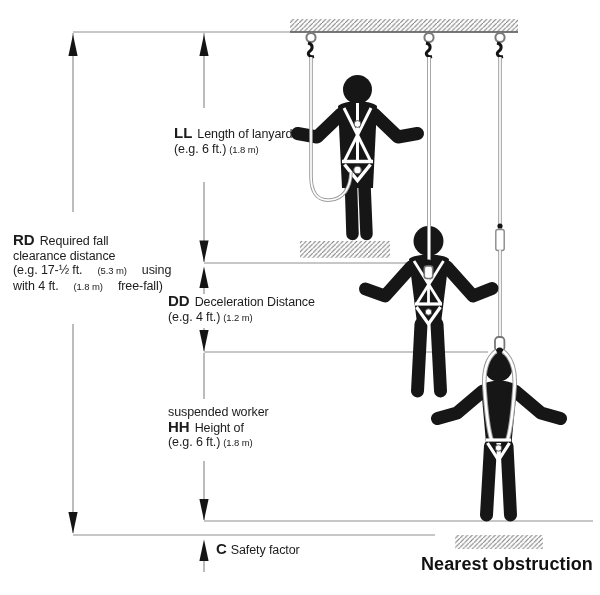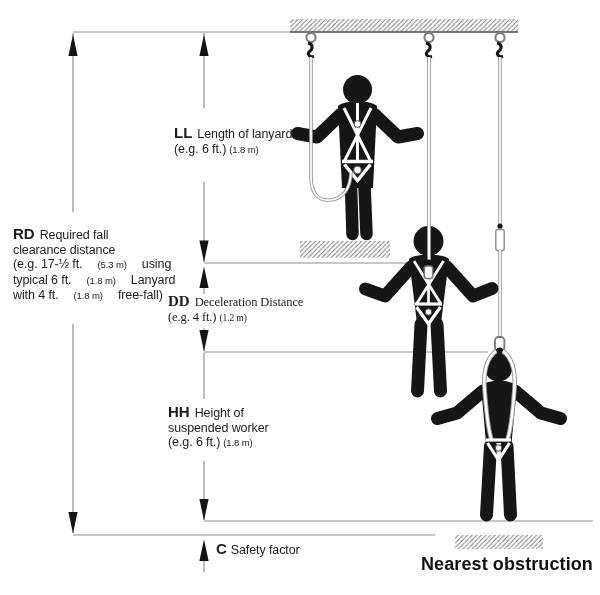--- a/index.html
+++ b/index.html
@@ -160,36 +160,35 @@
       </g>
       <circle cx="498.5" cy="448" r="3.2" fill="#ffffff" stroke="#555" stroke-width="1"></circle>
     </g>
   </svg>
 
   <div class="lbl" style="left:174px;top:126px;">
     <div><span class="code">LL</span><span>Length of lanyard</span></div>
     <div><span>(e.g. 6 ft.)</span><span class="sm-tail">(1.8 m)</span></div>
   </div>
 
-  <div class="lbl" style="left:13px;top:227px;">
+  <div class="lbl" style="left:13px;top:233px;">
     <div><span class="code">RD</span><span>Required fall</span></div>
     <div><span>clearance distance</span></div>
     <div><span>(e.g. 17-½ ft.</span><span class="sm">(5.3 m)</span><span>using</span></div>
-    <div><span>typical 6 ft.</span><span class="sm">(1.8 m)</span><span>Lanyard</span></div>
     <div><span>with 4 ft.</span><span class="sm">(1.8 m)</span><span>free-fall)</span></div>
   </div>
 
-  <div class="lbl" style="left:168px;top:294px;font-family:Liberation Serif, serif;">
+  <div class="lbl" style="left:168px;top:294px;">
     <div><span class="code">DD</span><span>Deceleration Distance</span></div>
     <div><span>(e.g. 4 ft.)</span><span class="sm-tail">(1.2 m)</span></div>
   </div>
 
   <div class="lbl" style="left:168px;top:405px;">
+    <div><span>suspended worker</span></div>
     <div><span class="code">HH</span><span>Height of</span></div>
-    <div><span>suspended worker</span></div>
     <div><span>(e.g. 6 ft.)</span><span class="sm-tail">(1.8 m)</span></div>
   </div>
 
   <div class="lbl" style="left:216px;top:542px;text-align:center;">
     <div><span class="code-c">C</span><span>Safety factor</span></div>
   </div>
 
   <div class="obstruction-label" style="left:421px;top:554px;">Nearest obstruction</div>
 
 </div>

